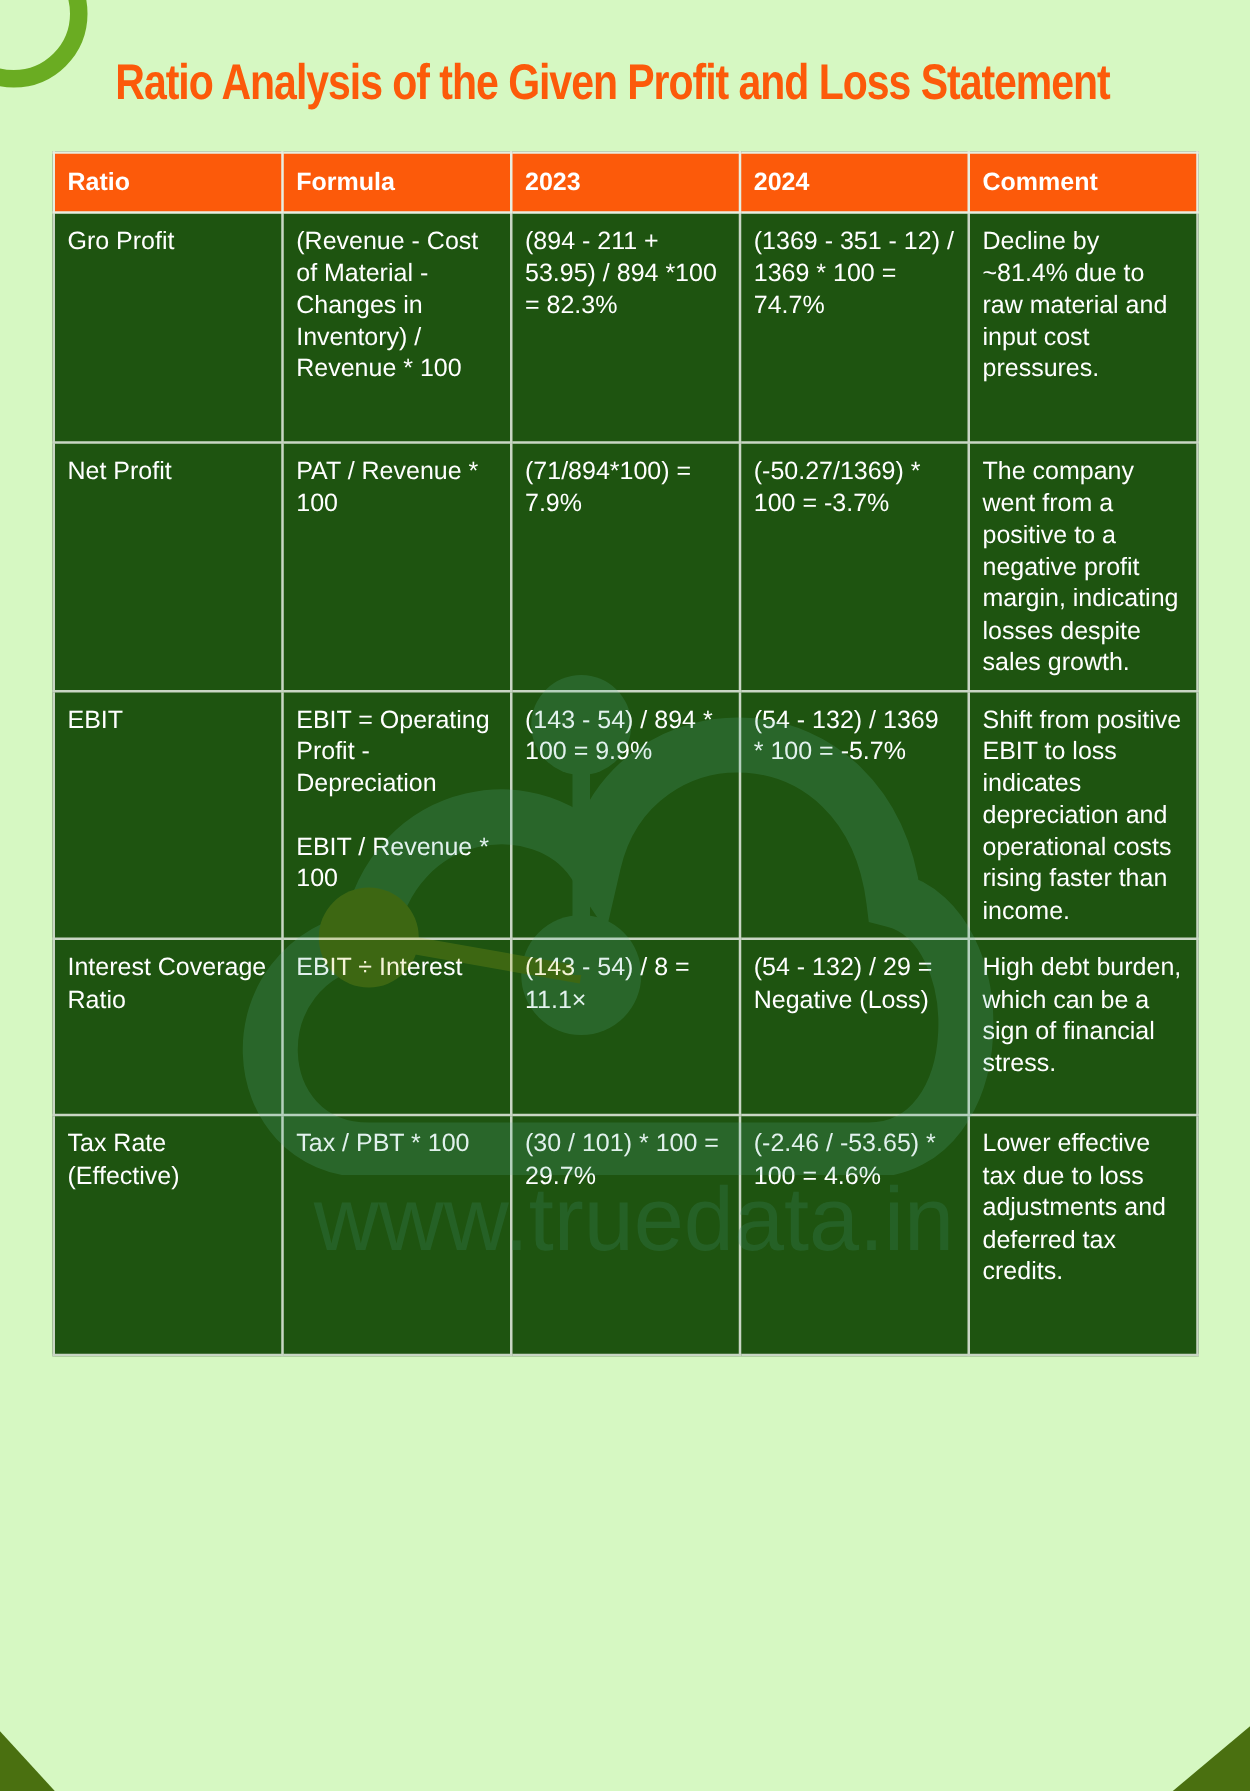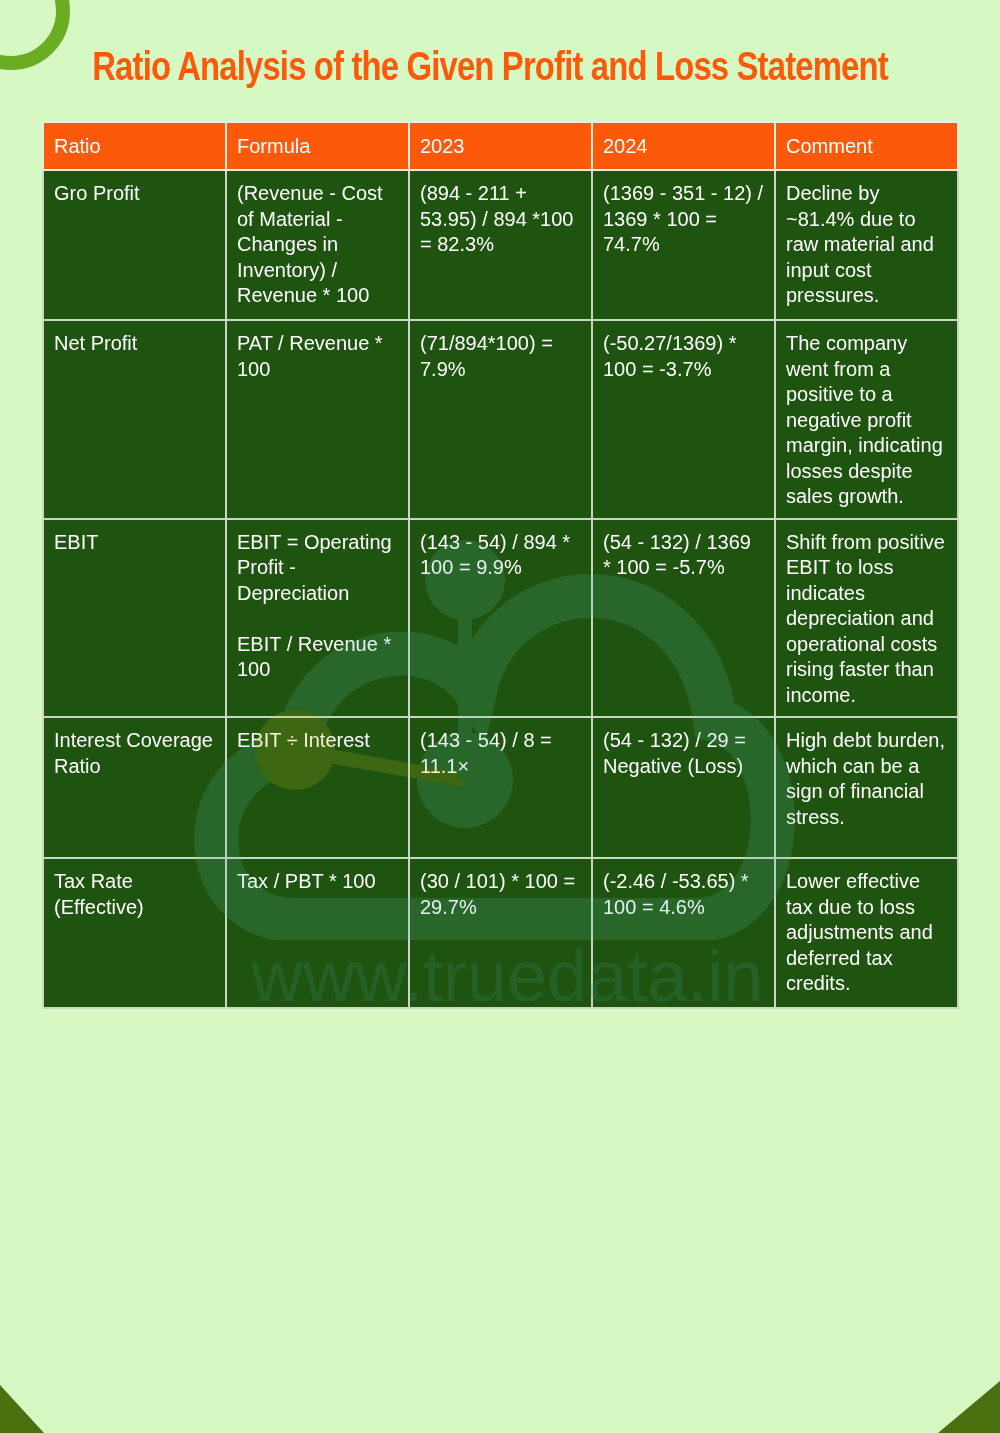--- a/index.html
+++ b/index.html
@@ -71,21 +71,21 @@
       border: 2px solid #1e5410;
     }
     col.c1 { width: 183px; }
     col.c2 { width: 183px; }
     col.c3 { width: 183px; }
     col.c4 { width: 183px; }
     col.c5 { width: 183px; }
     th {
       background: #fc5a0a;
       color: #ffffff;
-      font-weight: normal;
+      font-weight: bold;
       font-size: 20px;
       text-align: left;
       padding: 0 10px;
       height: 46px;
       border: 2px solid #e8eee0;
     }
     td {
       color: #ffffff;
       font-size: 20px;
       line-height: 25.5px;
@@ -137,21 +137,21 @@
     <thead>
       <tr>
         <th>Ratio</th>
         <th>Formula</th>
         <th>2023</th>
         <th>2024</th>
         <th>Comment</th>
       </tr>
     </thead>
     <tbody>
-      <tr style="height:150px">
+      <tr style="height:184px">
         <td>Gro Profit</td>
         <td>(Revenue - Cost of Material - Changes in Inventory) / Revenue * 100</td>
         <td>(894 - 211 + 53.95) / 894 *100 = 82.3%</td>
         <td>(1369 - 351 - 12) / 1369 * 100 = 74.7%</td>
         <td>Decline by ~81.4% due to raw material and input cost pressures.</td>
       </tr>
       <tr style="height:192px">
         <td>Net Profit</td>
         <td>PAT / Revenue * 100</td>
         <td>(71/894*100) = 7.9%</td>
@@ -167,21 +167,21 @@
         <td>(54 - 132) / 1369 * 100 = -5.7%</td>
         <td>Shift from positive EBIT to loss indicates depreciation and operational costs rising faster than income.</td>
       </tr>
       <tr style="height:141px">
         <td>Interest Coverage Ratio</td>
         <td>EBIT ÷ Interest</td>
         <td>(143 - 54) / 8 = 11.1×</td>
         <td>(54 - 132) / 29 = Negative (Loss)</td>
         <td>High debt burden, which can be a sign of financial stress.</td>
       </tr>
-      <tr style="height:150px">
+      <tr style="height:192px">
         <td>Tax Rate (Effective)</td>
         <td>Tax / PBT * 100</td>
         <td>(30 / 101) * 100 = 29.7%</td>
         <td>(-2.46 / -53.65) * 100 = 4.6%</td>
         <td>Lower effective tax due to loss adjustments and deferred tax credits.</td>
       </tr>
     </tbody>
   </table>
 </div>
 

